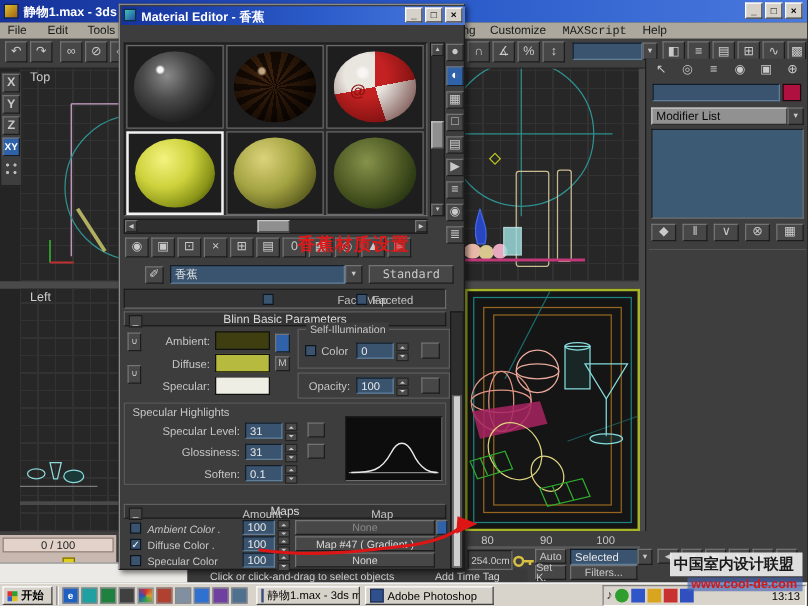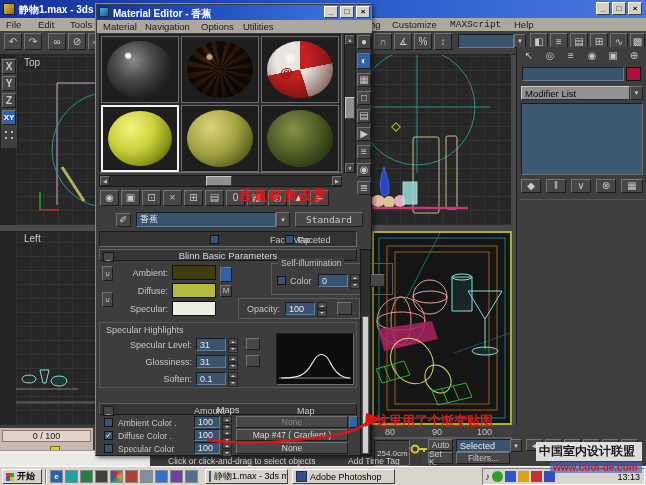--- a/index.html
+++ b/index.html
@@ -221,21 +221,21 @@
   <div class="ab" style="left:150px;top:455px;width:272px;height:11px;background:#3a3a3a;">
     <span class="ab" style="left:18px;top:1px;font-size:8.5px;color:#d6d6d6;white-space:nowrap;">Click or click-and-drag to select objects</span>
     <span class="ab" style="left:198px;top:1px;font-size:8.5px;color:#d6d6d6;white-space:nowrap;">Add Time Tag</span>
   </div>
 
   <span class="ab lbl" style="left:385px;top:427px;">80</span>
   <span class="ab lbl" style="left:432px;top:427px;">90</span>
   <span class="ab lbl" style="left:477px;top:427px;">100</span>
   <div class="ab" style="left:374px;top:437px;width:138px;height:2px;background:#5a5a5a;"></div>
 
-  <div class="ab sunk" style="left:374px;top:440px;width:36px;height:12px;display:flex;align-items:center;padding:12px 2px;">
+  <div class="ab sunk" style="left:374px;top:440px;width:36px;height:12px;display:flex;align-items:center;padding:7px 2px;">
     <span style="font-size:8px;color:#ccc;white-space:nowrap;">254.0cm</span>
   </div>
   <svg class="ab" width="18" height="16" style="left:410px;top:441px;">
     <circle cx="5" cy="8" r="3.5" fill="none" stroke="#d8c040" stroke-width="2"></circle>
     <line x1="8" y1="8" x2="17" y2="8" stroke="#d8c040" stroke-width="2"></line>
     <line x1="14" y1="8" x2="14" y2="11" stroke="#d8c040" stroke-width="2"></line>
   </svg>
   <div class="ab btn" style="left:428px;top:439px;width:25px;height:12px;font-size:8.5px;">
     <span>Auto</span>
   </div>
@@ -296,26 +296,20 @@
   <div class="ab" style="left:95px;top:3px;width:277px;height:453px;background:#3d3d3d;border:1px solid;border-color:#8a8a8a #1a1a1a #1a1a1a #8a8a8a;box-shadow:2px 2px 4px rgba(0,0,0,.5);z-index:5;">
 
     <div class="ab tb" style="left:1px;top:1px;width:275px;height:15px;">
       <div class="ab" style="left:2px;top:2px;width:10px;height:10px;background:linear-gradient(135deg,#40c0c0,#2050a0);border:1px solid #103040;"></div>
       <span class="ab" style="left:16px;top:2px;">Material Editor - 香蕉</span>
       <div class="ab wbtn" style="left:227px;top:1px;width:14px;height:12px;">_</div>
       <div class="ab wbtn" style="left:243px;top:1px;width:14px;height:12px;">□</div>
       <div class="ab wbtn" style="left:259px;top:1px;width:14px;height:12px;">×</div>
     </div>
 
-    <div class="ab menubar" style="left:1px;top:16px;width:275px;height:13px;">
-      <span class="ab" style="left:6px;top:1px;">Material</span>
-      <span class="ab" style="left:48px;top:1px;">Navigation</span>
-      <span class="ab" style="left:104px;top:1px;">Options</span>
-      <span class="ab" style="left:146px;top:1px;">Utilities</span>
-    </div>
 
     <div class="ab sunk" style="left:3px;top:30px;width:243px;height:139px;background:#2a2a2a;">
       <div class="ab slot" style="left:1px;top:1px;width:78px;height:67px;">
           <div class="sph s1"></div>
         </div>
       <div class="ab slot" style="left:81px;top:1px;width:78px;height:67px;">
           <div class="sph s2"></div>
         </div>
       <div class="ab slot" style="left:161px;top:1px;width:78px;height:67px;">
         <div class="sph s3"></div>
@@ -393,21 +387,21 @@
     <span class="ab lbl" style="left:20px;top:282px;width:52px;text-align:right;">Diffuse:</span>
     <span class="ab lbl" style="left:20px;top:300px;width:52px;text-align:right;">Specular:</span>
     <div class="ab" style="left:76px;top:261px;width:44px;height:15px;background:#3e3e10;border:1px solid #111;"></div>
     <div class="ab" style="left:76px;top:279px;width:44px;height:15px;background:#b6ba3e;border:1px solid #111;"></div>
     <div class="ab" style="left:76px;top:297px;width:44px;height:15px;background:#eeeee4;border:1px solid #111;"></div>
     <div class="ab btn" style="left:124px;top:263px;width:12px;height:15px;background:#2f62a8;"></div>
     <div class="ab btn" style="left:124px;top:281px;width:12px;height:12px;font-size:8px;">
       <span>M</span>
     </div>
 
-    <div class="ab grp" style="left:142px;top:259px;width:122px;height:32px;margin-left:33px;">
+    <div class="ab grp" style="left:142px;top:259px;width:122px;height:32px;">
       <span class="gt">Self-Illumination</span>
       <div class="ab cb" style="left:5px;top:12px;width:9px;height:9px;"></div>
       <span class="ab lbl" style="left:18px;top:12px;">Color</span>
       <div class="ab fld" style="left:46px;top:10px;width:30px;height:13px;">
         <span>0</span>
       </div>
       <div class="ab spin" style="left:78px;top:10px;">
           <i class="u"></i>
           <i class="d"></i>
         </div>
@@ -463,21 +457,21 @@
     </div>
 
     <div class="ab rhead" style="left:3px;top:387px;width:258px;height:12px;">
       <span class="rmin">_</span>
       <span>Maps</span>
     </div>
     <span class="ab lbl" style="left:98px;top:402px;">Amount</span>
     <span class="ab lbl" style="left:188px;top:402px;margin-left:13px;">Map</span>
 
     <div class="ab cb" style="left:8px;top:414px;width:9px;height:9px;"></div>
-    <span class="ab lbl" style="left:22px;top:414px;font-size:8.5px;">Ambient Color .</span>
+    <span class="ab lbl" style="left:22px;top:414px;font-size:8.5px;font-style:italic;">Ambient Color .</span>
     <div class="ab fld" style="left:98px;top:412px;width:26px;height:12px;">
       <span>100</span>
     </div>
     <div class="ab spin" style="left:126px;top:412px;">
         <i class="u"></i>
         <i class="d"></i>
       </div>
     <div class="ab mapbtn" style="left:140px;top:412px;width:112px;height:12px;color:#8a8a8a;">
       <span>None</span>
     </div>
@@ -513,21 +507,20 @@
       <div class="ab" style="left:1px;top:66px;width:7px;height:138px;background:#cfcfcf;border:1px solid #555;"></div>
     </div>
   </div>
 
   <span class="ab red" style="left:238px;top:187px;font-size:14px;letter-spacing:1px;z-index:8;">香蕉材质设置</span>
 
   <svg class="ab" width="646" height="485" style="left:0;top:0;z-index:8;pointer-events:none;">
     <path d="M 208 440 C 250 446 290 441 330 436 C 348 433 360 429 368 422" stroke="#dd1515" stroke-width="2.5" fill="none" stroke-linecap="round"></path>
     <polygon points="366,413 382,419 365,427" fill="#dd1515"></polygon>
   </svg>
-  <span class="ab red" style="left:376px;top:412px;font-size:13px;z-index:8;">这里用了个渐变贴图</span>
 
   <div class="ab" style="left:536px;top:442px;width:106px;height:34px;z-index:9;">
     <div style="background:rgba(236,236,236,0.92);color:#1a1a1a;font-size:12px;font-weight:bold;padding:1px 3px;white-space:nowrap;">
       <span>中国室内设计联盟</span>
     </div>
     <div style="margin-left:14px;margin-top:1px;background:rgba(70,100,180,0.65);color:#d41818;font-size:10px;font-weight:bold;padding:0 3px;white-space:nowrap;">
       <span>www.cool-de.com</span>
     </div>
   </div>
 

